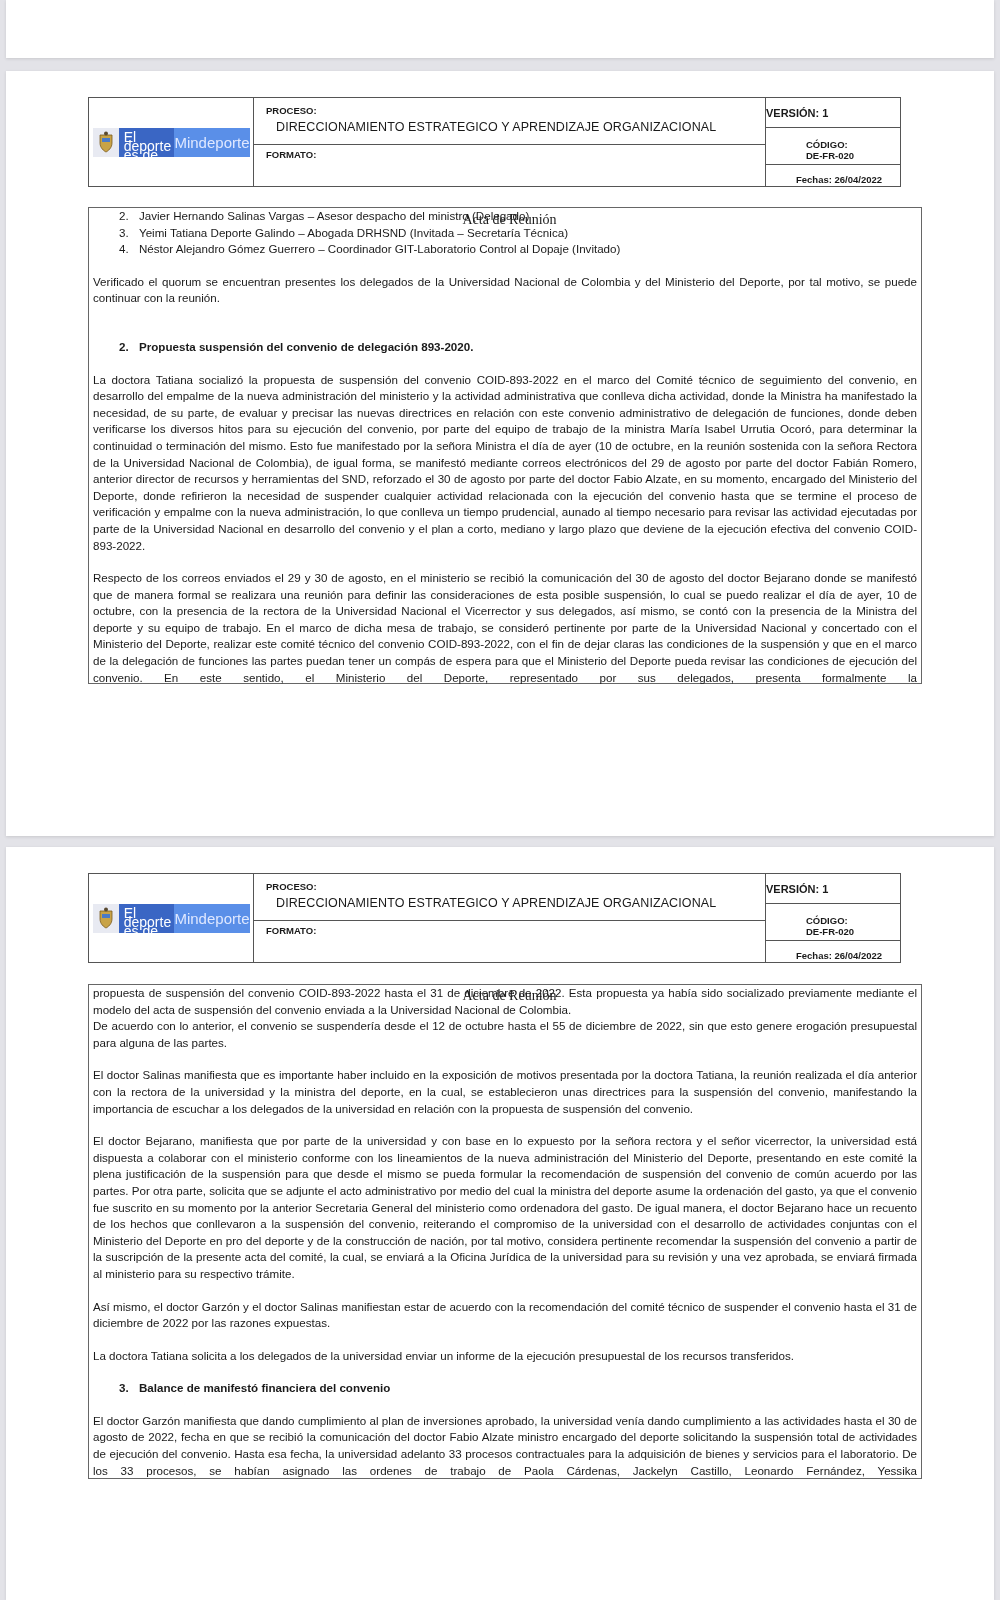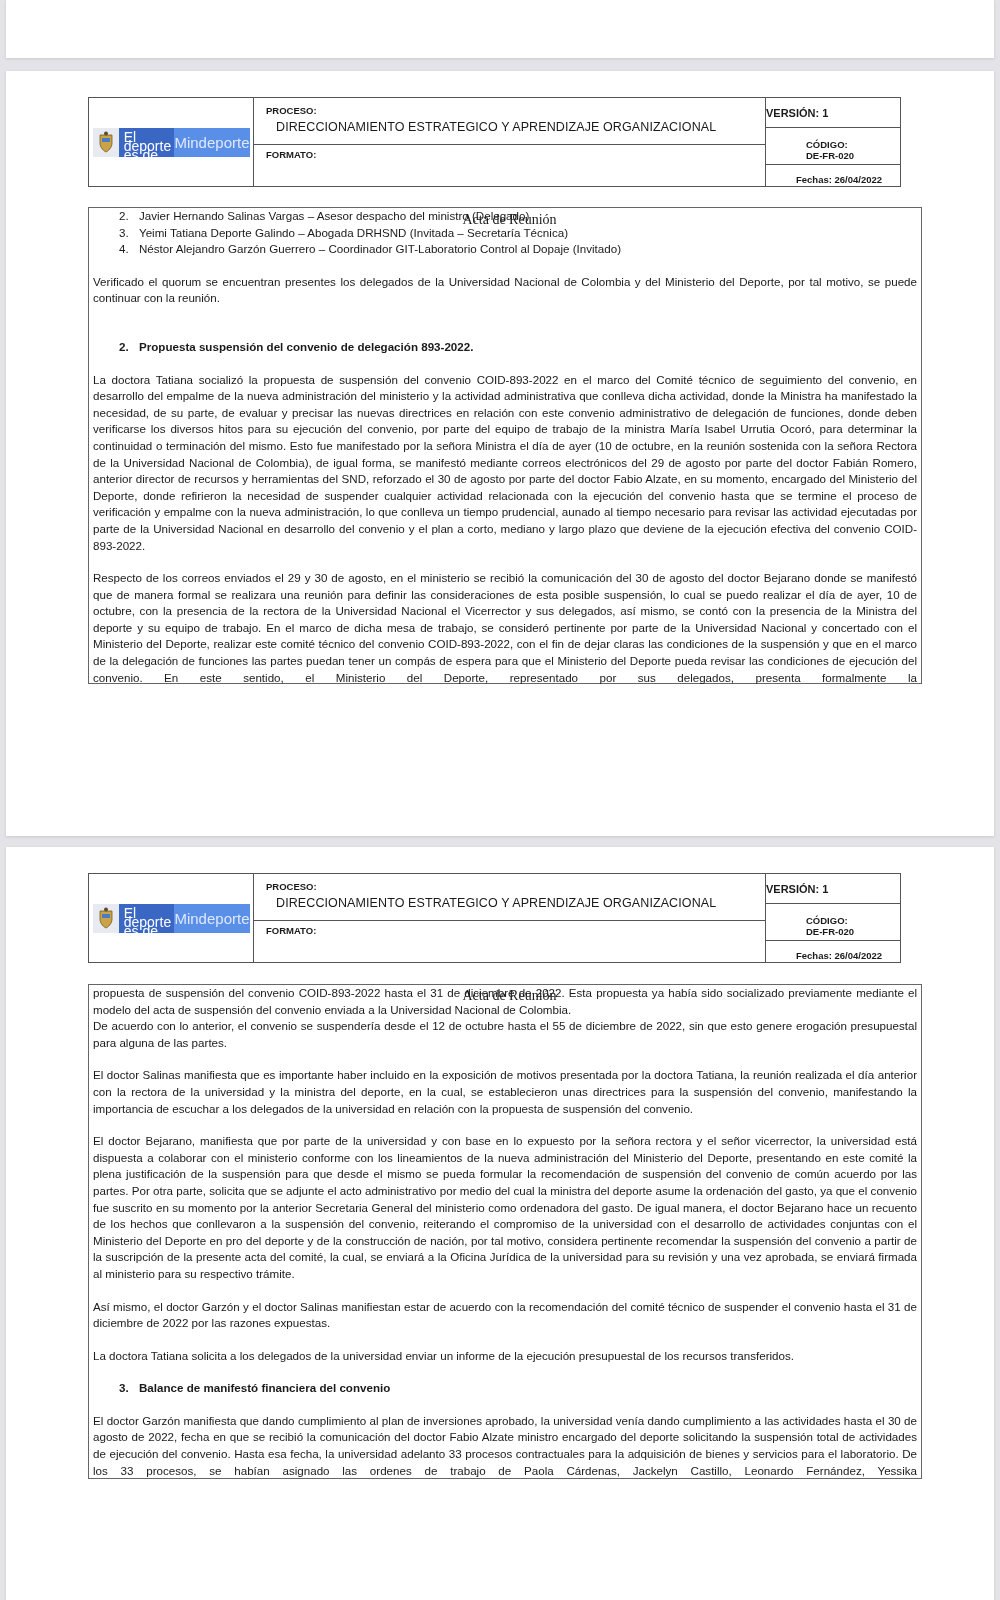--- a/index.html
+++ b/index.html
@@ -195,29 +195,29 @@
       <li>
           <span class="num">2.</span>
           <span>Javier Hernando Salinas Vargas – Asesor despacho del ministro (Delegado)</span>
         </li>
       <li>
           <span class="num">3.</span>
           <span>Yeimi Tatiana Deporte Galindo – Abogada DRHSND (Invitada – Secretaría Técnica)</span>
         </li>
       <li>
           <span class="num">4.</span>
-          <span>Néstor Alejandro Garzón Guerrero – Coordinador GIT-Laboratorio Control al Dopaje (Invitado)</span>
+          <span>Néstor Alejandro Gómez Guerrero – Coordinador GIT-Laboratorio Control al Dopaje (Invitado)</span>
         </li>
     </ol>
     <div class="gap-s"></div>
     <p class="justify">Verificado el quorum se encuentran presentes los delegados de la Universidad Nacional de Colombia y del Ministerio del Deporte, por tal motivo, se puede continuar con la reunión.</p>
     <div class="gap-l"></div>
     <div class="section-heading">
       <span class="num">2.</span>
-      <span>Propuesta suspensión del convenio de delegación 893-2022.</span>
+      <span>Propuesta suspensión del convenio de delegación 893-2020.</span>
     </div>
     <div class="gap-s"></div>
     <p class="justify">La doctora Tatiana socializó la propuesta de suspensión del convenio COID-893-2022 en el marco del Comité técnico de seguimiento del convenio, en desarrollo del empalme de la nueva administración del ministerio y la actividad administrativa que conlleva dicha actividad, donde la Ministra ha manifestado la necesidad, de su parte, de evaluar y precisar las nuevas directrices en relación con este convenio administrativo de delegación de funciones, donde deben verificarse los diversos hitos para su ejecución del convenio, por parte del equipo de trabajo de la ministra María Isabel Urrutia Ocoró, para determinar la continuidad o terminación del mismo. Esto fue manifestado por la señora Ministra el día de ayer (10 de octubre, en la reunión sostenida con la señora Rectora de la Universidad Nacional de Colombia), de igual forma, se manifestó mediante correos electrónicos del 29 de agosto por parte del doctor Fabián Romero, anterior director de recursos y herramientas del SND, reforzado el 30 de agosto por parte del doctor Fabio Alzate, en su momento, encargado del Ministerio del Deporte, donde refirieron la necesidad de suspender cualquier actividad relacionada con la ejecución del convenio hasta que se termine el proceso de verificación y empalme con la nueva administración, lo que conlleva un tiempo prudencial, aunado al tiempo necesario para revisar las actividad ejecutadas por parte de la Universidad Nacional en desarrollo del convenio y el plan a corto, mediano y largo plazo que deviene de la ejecución efectiva del convenio COID-893-2022.</p>
     <div class="gap-s"></div>
     <p class="justify-full">Respecto de los correos enviados el 29 y 30 de agosto, en el ministerio se recibió la comunicación del 30 de agosto del doctor Bejarano donde se manifestó que de manera formal se realizara una reunión para definir las consideraciones de esta posible suspensión, lo cual se puedo realizar el día de ayer, 10 de octubre, con la presencia de la rectora de la Universidad Nacional el Vicerrector y sus delegados, así mismo, se contó con la presencia de la Ministra del deporte y su equipo de trabajo. En el marco de dicha mesa de trabajo, se consideró pertinente por parte de la Universidad Nacional y concertado con el Ministerio del Deporte, realizar este comité técnico del convenio COID-893-2022, con el fin de dejar claras las condiciones de la suspensión y que en el marco de la delegación de funciones las partes puedan tener un compás de espera para que el Ministerio del Deporte pueda revisar las condiciones de ejecución del convenio. En este sentido, el Ministerio del Deporte, representado por sus delegados, presenta formalmente la</p>
   </div>
 </div>
 
 <div class="page page-2">
   <div class="header-table">

